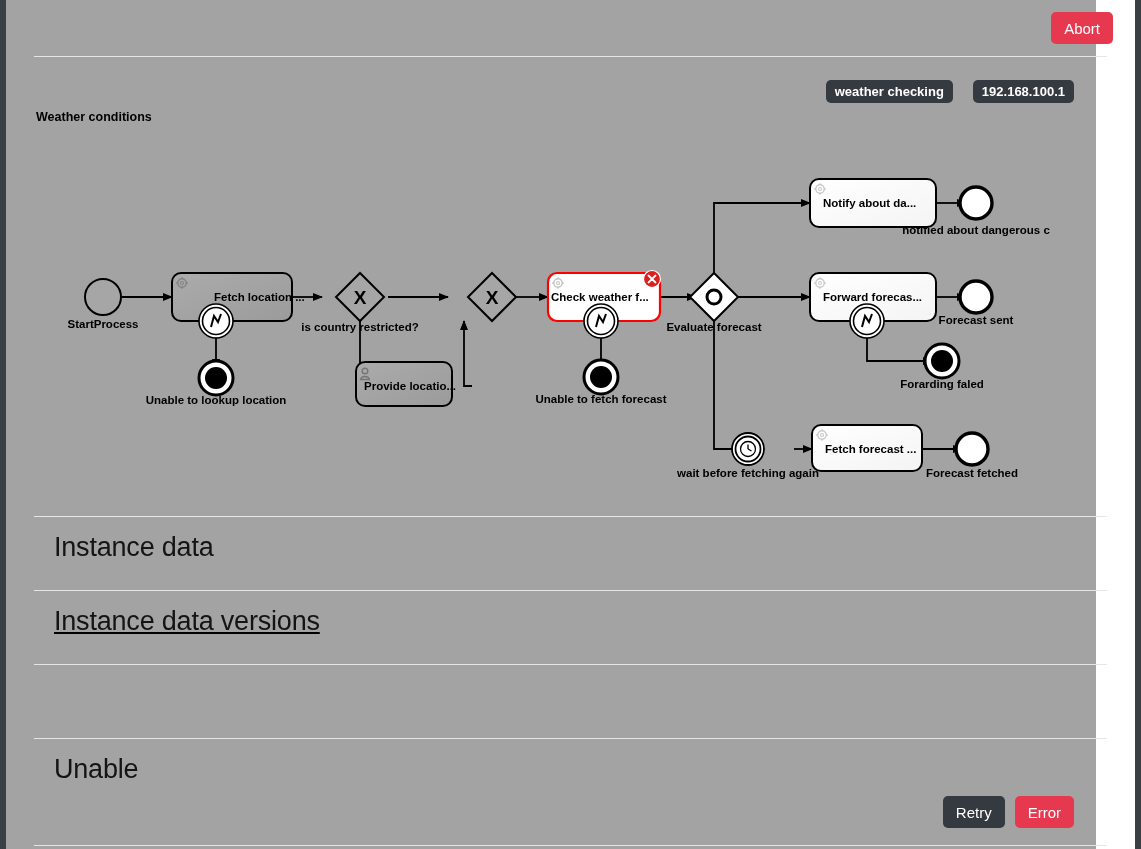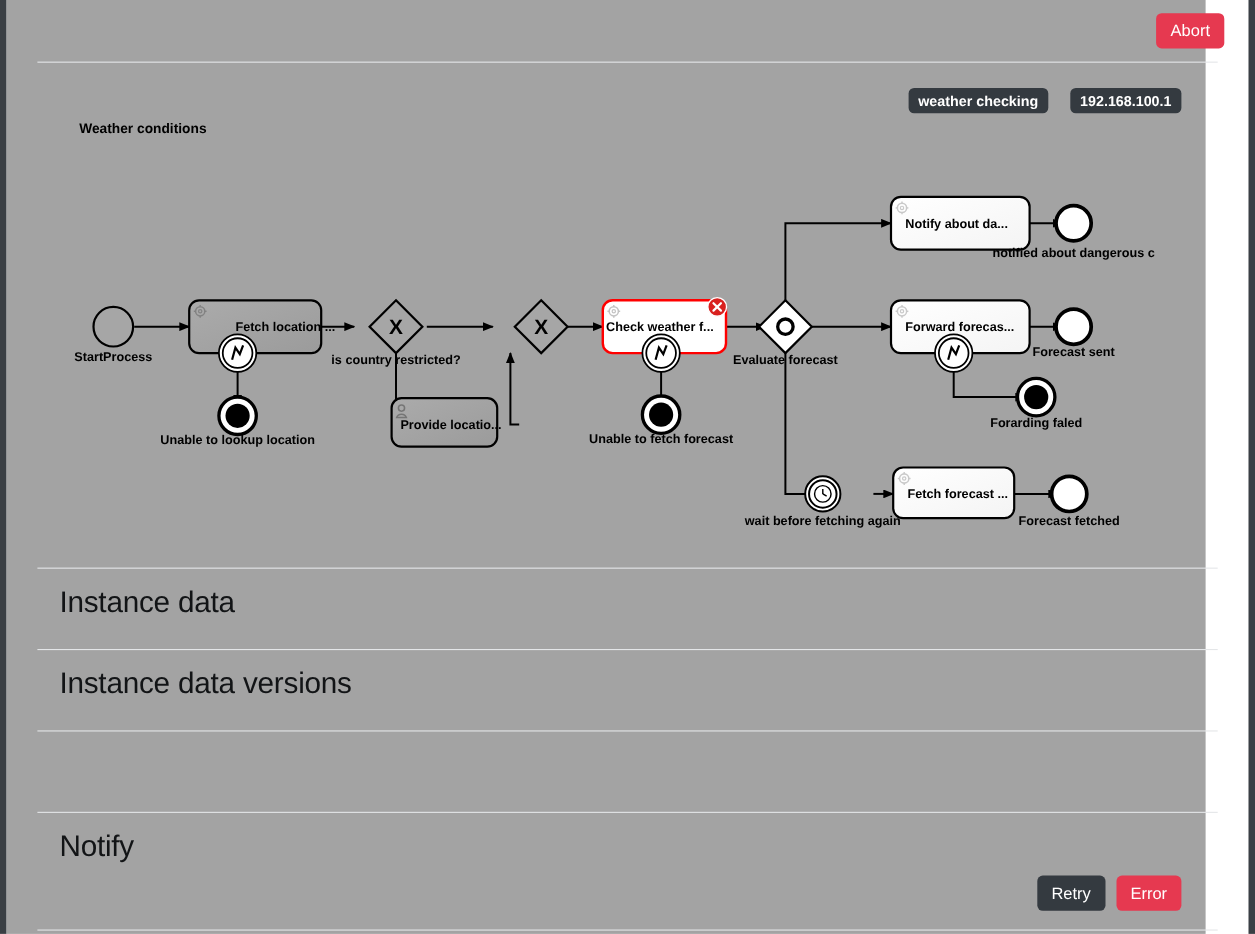--- a/index.html
+++ b/index.html
@@ -58,21 +58,21 @@
   .badge {
     background: #343a40; color: #ffffff;
     font-size: 13px; font-weight: bold;
     border-radius: 5px; padding: 4px 9px;
     white-space: nowrap;
   }
 
   
   .diagram-title {
     position: absolute; left: 30px; top: 110px;
-    font-size: 12.5px; font-weight: bold; color: #000; margin-left: 36px;
+    font-size: 12.5px; font-weight: bold; color: #000;
   }
   #bpmn-canvas {
     position: absolute; left: 28px; top: 128px;
     width: 1075px; height: 370px;
     overflow: hidden;
   }
   #bpmn-canvas svg { display: block; }
 
   
   .section {
@@ -331,29 +331,29 @@
       </svg>
     </div>
 
     <div class="hr" style="top:516px;"></div>
 
     <div class="section" style="top:532px;">
       <div class="section-title">Instance data</div>
     </div>
     <div class="hr" style="top:590px;"></div>
 
-    <div class="section" style="top:606px;">
+    <div class="section" style="top:606px;text-decoration:underline;">
       <div class="section-title">Instance data versions</div>
     </div>
     <div class="hr" style="top:664px;"></div>
 
     <div class="hr" style="top:738px;"></div>
 
     <div class="section" style="top:754px;">
-      <div class="section-title">Notify</div>
+      <div class="section-title">Unable</div>
     </div>
 
     <div id="footer-actions">
       <button class="btn btn-dark">Retry</button>
       <button class="btn btn-danger">Error</button>
     </div>
 
     <div class="hr" id="hr-bottom"></div>
 
   </div>

